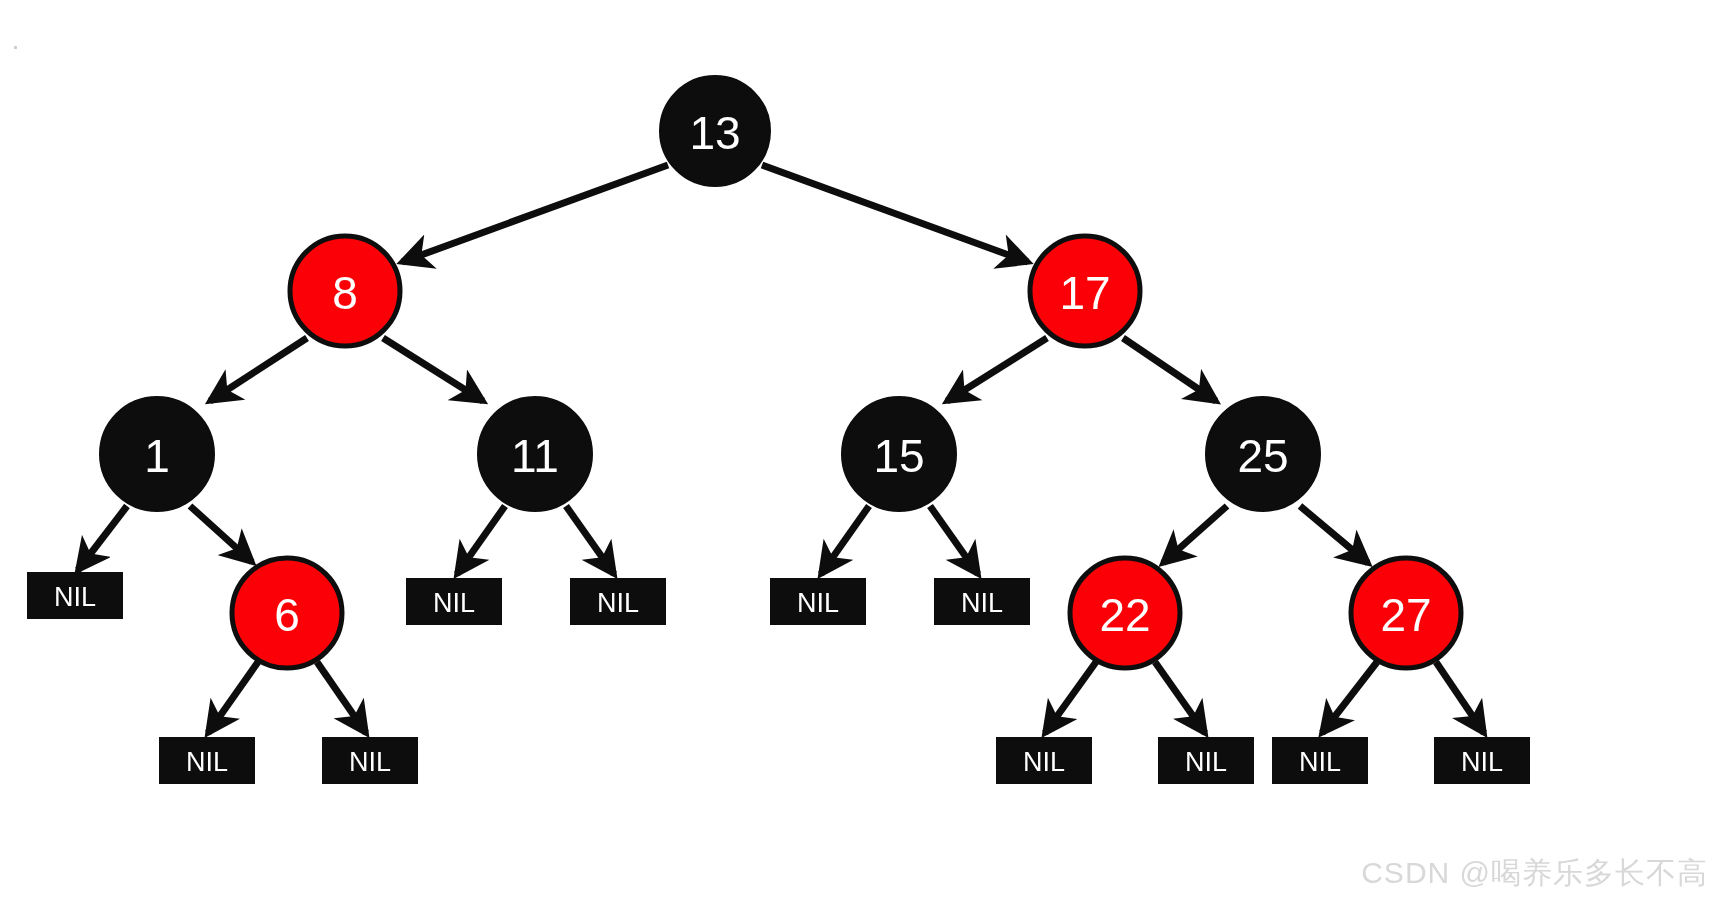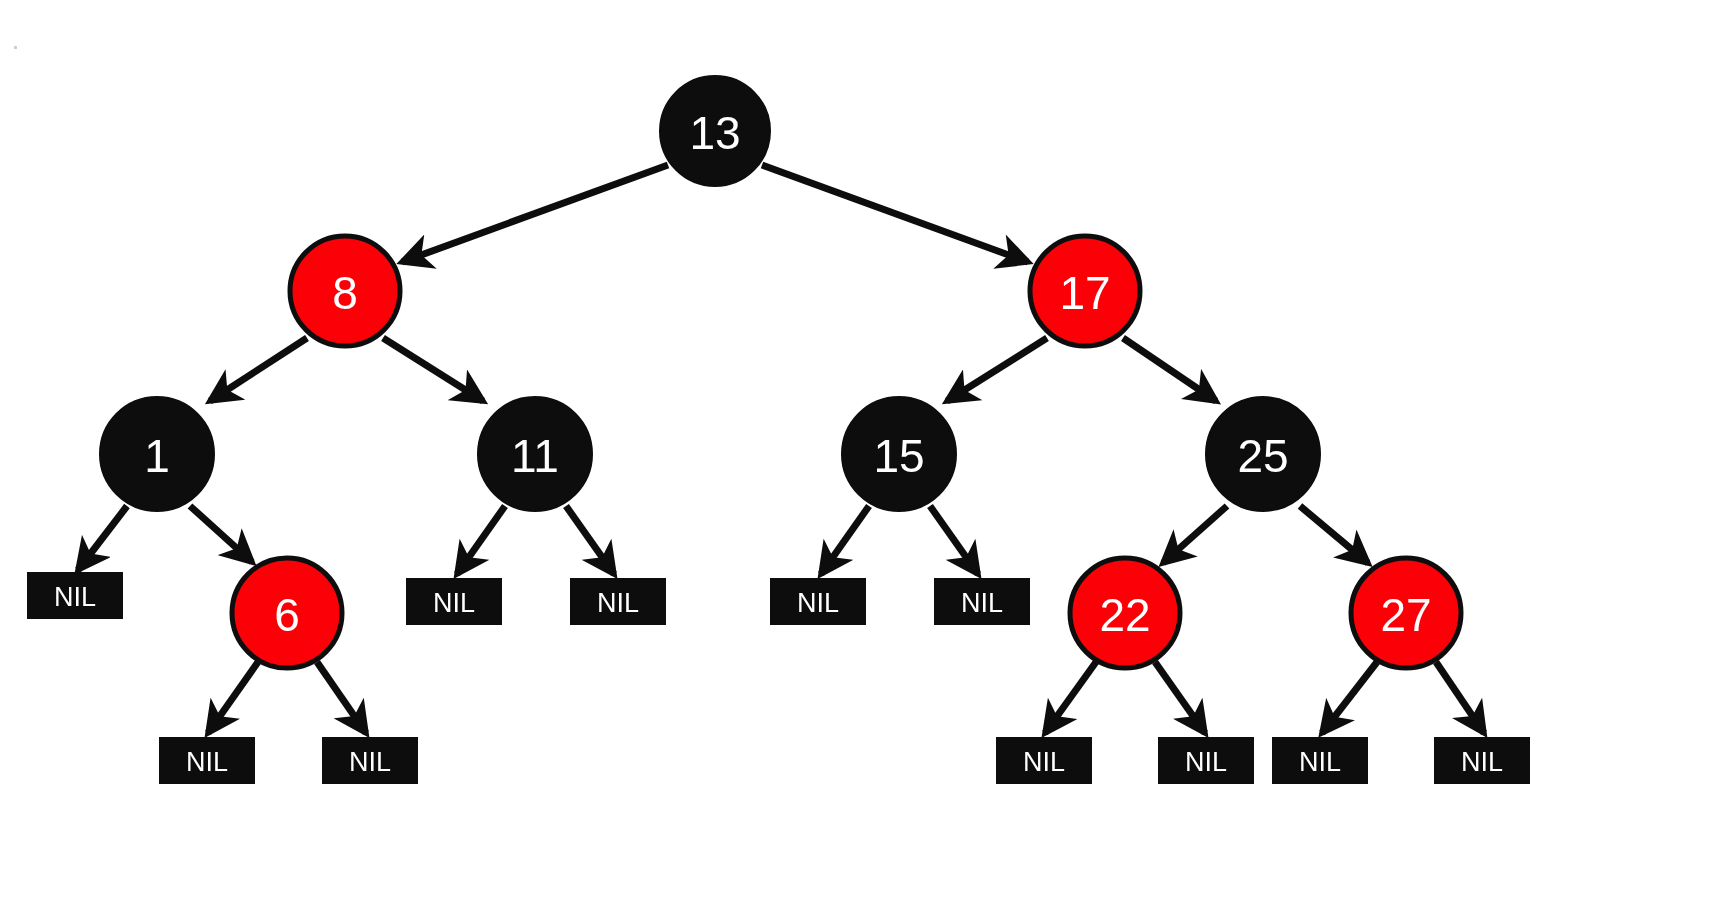--- a/index.html
+++ b/index.html
@@ -199,13 +199,14 @@
           <circle cx="1125" cy="613" r="55" class="node-circle-red"></circle>
           <text x="1125" y="615" class="node-label">22</text>
         </g>
         <g>
           <circle cx="1406" cy="613" r="55" class="node-circle-red"></circle>
           <text x="1406" y="615" class="node-label">27</text>
         </g>
       </g>
   </svg>
 
+  <div class="watermark">CSDN @喝养乐多长不高</div>
 </div>
 
 </body></html>

